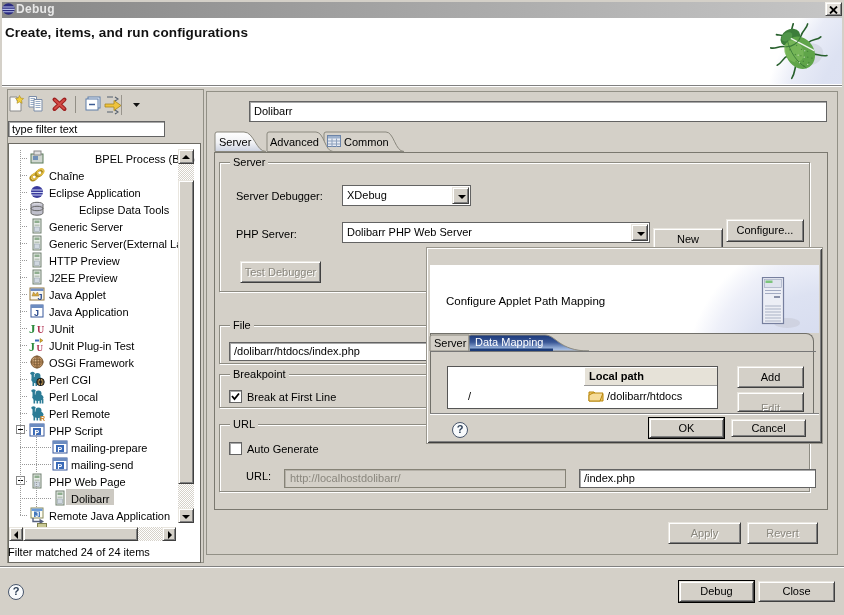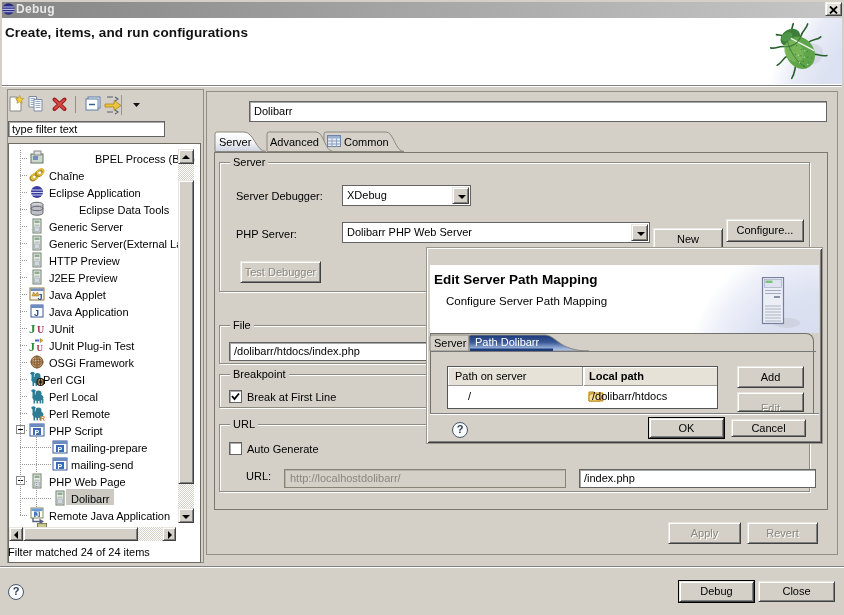--- a/index.html
+++ b/index.html
@@ -293,21 +293,21 @@
         <circle cx="8.5" cy="5" r="3" fill="#2c7c96"></circle>
         <rect x="2.5" y="2.5" width="2.4" height="7" fill="#2c7c96"></rect>
         <ellipse cx="3.5" cy="2.3" rx="2.2" ry="1.6" fill="#2c7c96"></ellipse>
         <rect x="3.5" y="10.5" width="1.6" height="4.5" fill="#2c7c96"></rect>
         <rect x="6.5" y="11.5" width="1.6" height="3.5" fill="#2c7c96"></rect>
         <circle cx="11.5" cy="11" r="4" fill="#1a1a1a"></circle>
         <circle cx="11.5" cy="11" r="3" fill="#edba63"></circle>
         <circle cx="11.5" cy="11" r="1.1" fill="#1a1a1a"></circle>
         <path d="M11.5 7 v8 M7.5 11 h8 M8.7 8.2 l5.6 5.6 M14.3 8.2 l-5.6 5.6" stroke="#1a1a1a" stroke-width="0.9"></path>
       </svg>
-      <span class="tlabel" style="left:43px;">Perl CGI</span>
+      <span class="tlabel" style="left:49px;">Perl CGI</span>
     </div>
     <div class="trow" style="left:0;top:388px;">
       <span style="position:absolute;left:20px;top:8px;width:8px;height:1px;background-image:repeating-linear-gradient(to right,#999 0 1px,transparent 1px 2px);"></span>
       <svg class="ticon" style="left:29px" width="16" height="16" viewBox="0 0 16 16">
         <ellipse cx="9" cy="9.5" rx="5.5" ry="3.5" fill="#2c7c96"></ellipse>
         <circle cx="9.5" cy="5.5" r="3" fill="#2c7c96"></circle>
         <rect x="3.5" y="3" width="2.4" height="7" fill="#2c7c96"></rect>
         <ellipse cx="4.5" cy="2.8" rx="2.2" ry="1.6" fill="#2c7c96"></ellipse>
         <rect x="4.5" y="11" width="1.6" height="4.5" fill="#2c7c96"></rect>
         <rect x="7.5" y="12" width="1.6" height="3.5" fill="#2c7c96"></rect>
@@ -508,22 +508,21 @@
 <div class="abs btn disabled" style="left:668px;top:522px;width:73px;height:22px;line-height:20px;">Apply</div>
 <div class="abs btn disabled" style="left:747px;top:522px;width:71px;height:22px;line-height:20px;">Revert</div>
 
 <div class="abs etchh" style="left:0px;top:566px;width:844px;"></div>
 <div class="abs helpicon" style="left:8px;top:584px;">?</div>
 <div class="abs btn default" style="left:679px;top:581px;width:75px;height:21px;line-height:19px;">Debug</div>
 <div class="abs btn" style="left:758px;top:581px;width:77px;height:21px;line-height:19px;">Close</div>
 
 <div class="abs dlg">
   <div class="dlgbanner">
-    <div style="position:absolute;left:4px;top:7px;font-weight:bold;font-size:13.5px;">Edit Server Path Mapping</div>
-    <div style="position:absolute;left:16px;top:30px;font-size:11.5px;">Configure Server Path Mapping</div>
+    <div style="position:absolute;left:16px;top:30px;font-size:11.5px;">Configure Applet Path Mapping</div>
     <svg style="position:absolute;left:331px;top:12px" width="40" height="54" viewBox="0 0 40 54">
       <ellipse cx="26" cy="46" rx="13" ry="5" fill="#c3c6d2" opacity="0.5"></ellipse>
       <rect x="1.5" y="0.5" width="21" height="46" fill="#eceef5" stroke="#767f9e" stroke-width="1.2"></rect>
       <rect x="3.5" y="2.5" width="17" height="8" fill="#dfe3ee" stroke="#a3abc2" stroke-width="0.7"></rect>
       <rect x="4.5" y="3.5" width="7" height="2.5" fill="#7cc47c"></rect>
       <path d="M4 13.5 h16 M4 16.5 h16" stroke="#a3abc2" stroke-width="1"></path>
       <path d="M13 20 h6" stroke="#6a7390" stroke-width="1.5"></path>
       <path d="M4 29 h16 M4 32 h16 M4 35 h16 M4 38 h16 M4 41 h16 M4 44 h16" stroke="#a9b1c6" stroke-width="1.2"></path>
     </svg>
   </div>
@@ -537,36 +536,33 @@
           <stop offset="0.45" stop-color="#3a5796"></stop>
           <stop offset="0.8" stop-color="#8fa9d4"></stop>
           <stop offset="1" stop-color="#b6c9ea"></stop>
       </linearGradient>
     </defs>
     <path d="M1 17 L1 3 Q1 1 3 1 L40 1 L40 17 Z" fill="#d4d0c8" stroke="#8a887e"></path>
     <path d="M40 17 L40 2.5 Q40 1 42 1 L116 1 C127 1 130 17 160 17 Z" fill="url(#gdtab)" stroke="#8a887e"></path>
     <rect x="41" y="14.5" width="83" height="2.5" fill="#1b3a77"></rect>
   </svg>
   <div style="position:absolute;left:7px;top:89px;">Server</div>
-  <div style="position:absolute;left:48px;top:88px;color:#fff;">Path Dolibarr</div>
+  <div style="position:absolute;left:48px;top:88px;color:#fff;">Data Mapping</div>
   <div style="position:absolute;left:3px;top:103px;width:386px;height:1px;background:#777;"></div>
 
   <div style="position:absolute;left:20px;top:118px;width:271px;height:43px;background:#fff;border:1px solid #555;overflow:hidden;">
-    <div style="position:absolute;left:0;top:0;width:135px;height:19px;background:#e6e2d8;border-right:1px solid #999;border-bottom:1px solid #999;box-shadow:inset 1px 1px 0 #fff;">
-        <span style="position:absolute;left:7px;top:3px;">Path on server</span>
-      </div>
     <div style="position:absolute;left:136px;top:0;width:135px;height:19px;background:#e6e2d8;border-bottom:1px solid #999;box-shadow:inset 1px 1px 0 #fff;">
         <span style="position:absolute;left:5px;top:3px;font-weight:bold;">Local path</span>
       </div>
     <div style="position:absolute;left:20px;top:23px;">/</div>
     <svg style="position:absolute;left:140px;top:22px" width="16" height="13" viewBox="0 0 16 13">
         <path d="M1 3 l5 0 1.5 2 7.5 0 0 7 -14 0 z" fill="#f0c869" stroke="#b8860b"></path>
         <path d="M1 6 l4 -2 10 0 -3 8 -11 0 z" fill="#f6dc9a" stroke="#b8860b"></path>
       </svg>
-    <div style="position:absolute;left:144px;top:23px;">/dolibarr/htdocs</div>
+    <div style="position:absolute;left:159px;top:23px;">/dolibarr/htdocs</div>
   </div>
 
   <div class="btn" style="position:absolute;left:310px;top:118px;width:67px;height:22px;line-height:20px;">Add</div>
   <div class="btn disabled" style="position:absolute;left:310px;top:144px;width:67px;height:20px;line-height:30px;overflow:hidden;">Edit</div>
 
   <div class="etchh" style="position:absolute;left:3px;top:165px;width:389px;"></div>
   <div class="helpicon" style="position:absolute;left:25px;top:174px;">?</div>
   <div class="btn default" style="position:absolute;left:222px;top:170px;width:75px;height:20px;line-height:18px;">OK</div>
   <div class="btn" style="position:absolute;left:304px;top:171px;width:75px;height:18px;line-height:16px;">Cancel</div>
 </div>

